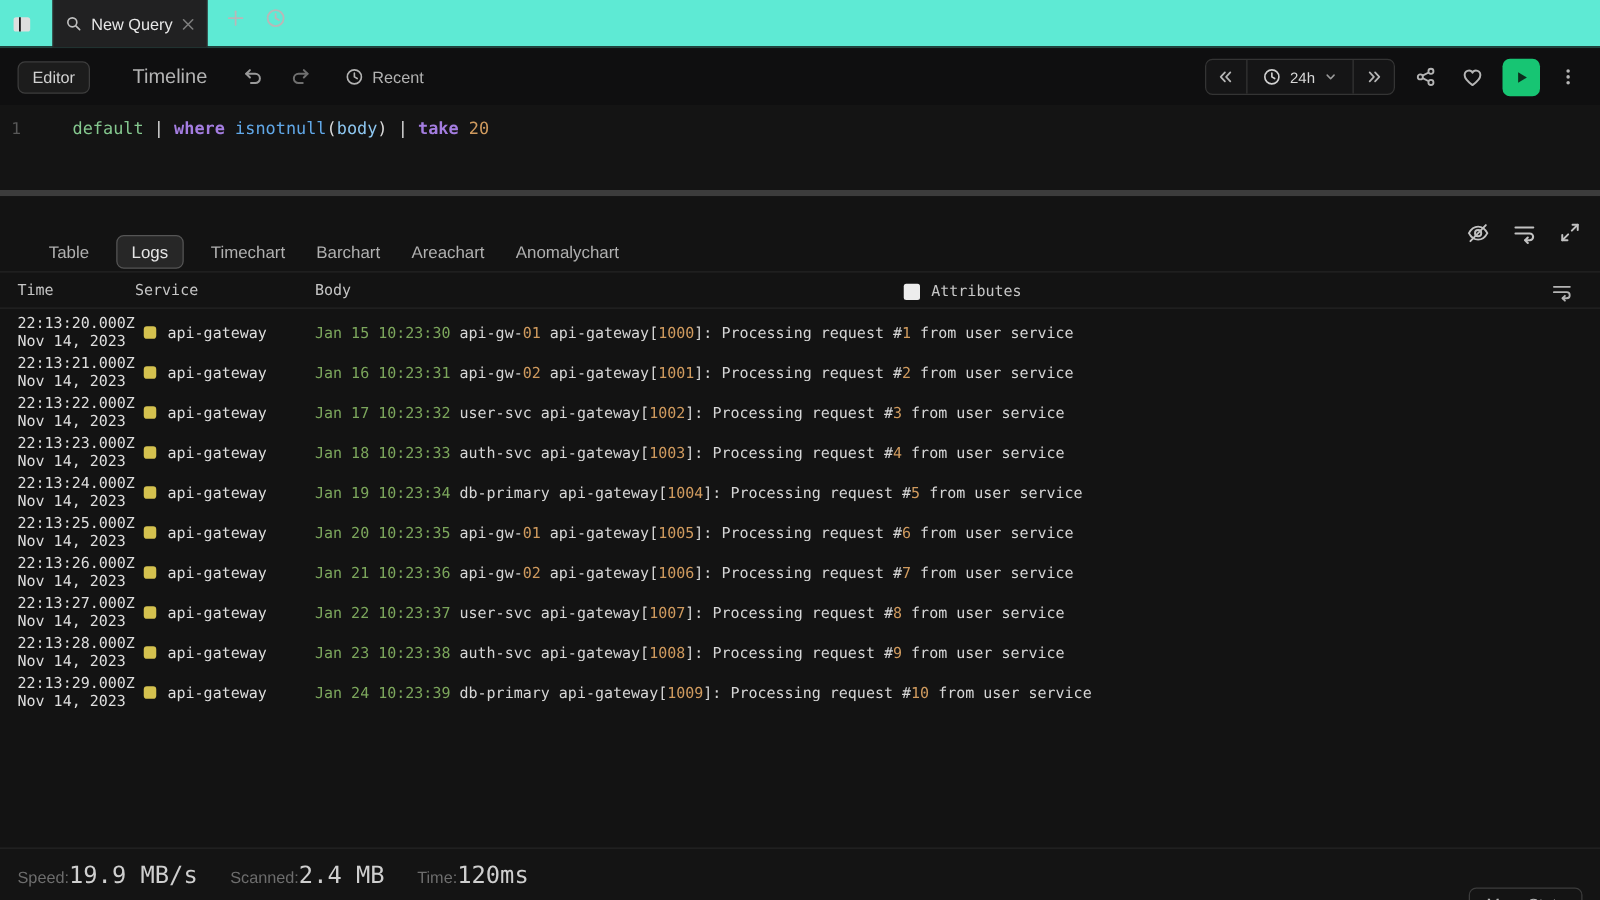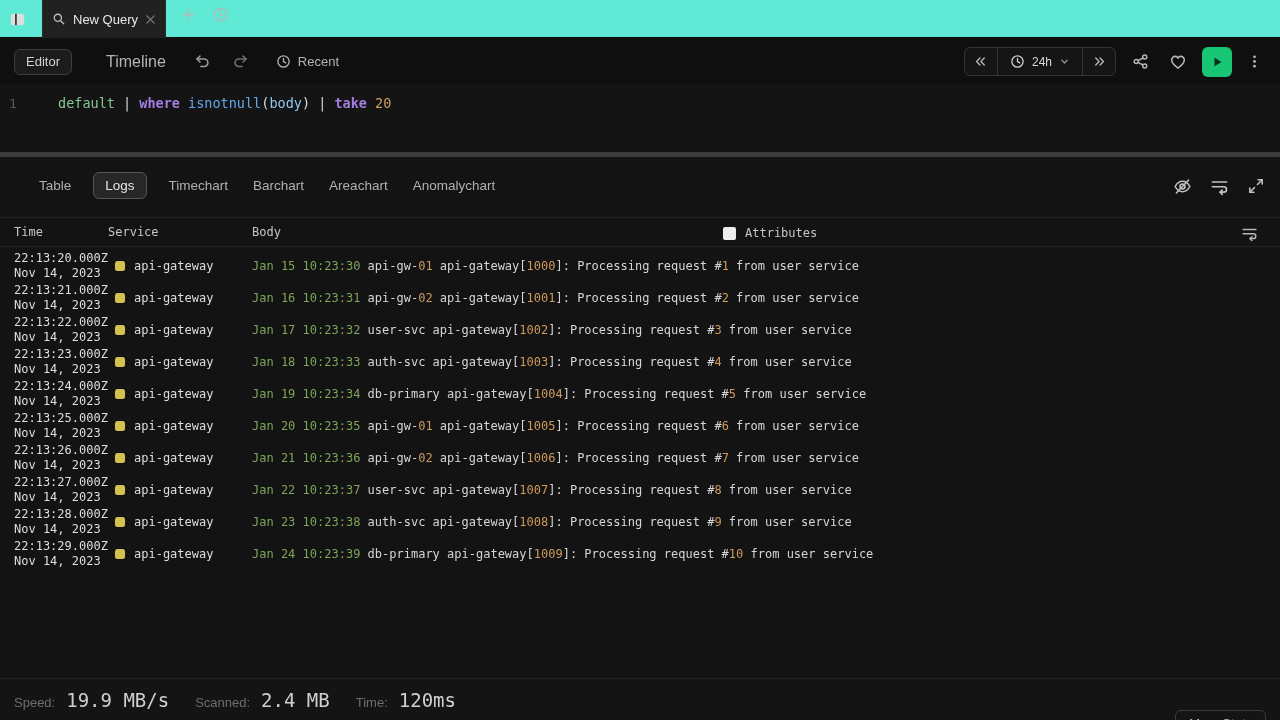--- a/index.html
+++ b/index.html
@@ -46,21 +46,21 @@
   .tok-keyword { color:var(--code-keyword,#a47de0); font-weight:bold; }
   .tok-func    { color:var(--code-func,#61a8e8); }
   .tok-param   { color:var(--code-param,#8ec7f0); }
   .tok-number  { color:var(--code-number,#cf9a5e);text-align:center; }
 
   
   .panel-divider { position:absolute; top:152px; left:0; right:0; height:5px; background:#3c3c3c; cursor:row-resize; }
 
   
   .results { position:absolute; top:157px; left:0; right:0; bottom:42px; background:#131313; }
-  .view-tabs { position:absolute; top:15px; left:36px; display:flex; align-items:center; gap:19px;justify-content:center; }
+  .view-tabs { position:absolute; top:31px; left:36px; display:flex; align-items:center; gap:19px;justify-content:center; }
   .vtab { background:none; border:1px solid transparent; color:#b0b0b0; font-size:13.5px; font-family:inherit; cursor:pointer; padding:5px 2px; border-radius:6px; white-space:nowrap; }
   .vtab.active { border:1px solid #555; background:#272727; color:#e5e5e5; padding:5px 11px; }
   .results-actions { position:absolute; top:19px; right:14px; display:flex; align-items:center; gap:17px; }
   .results-actions .icon-btn { width:20px; height:20px; }
 
   .grid-header { position:absolute; top:60px; left:0; right:0; height:30px; border-top:1px solid #242424; border-bottom:1px solid #242424; display:flex; align-items:center; font-family:"DejaVu Sans Mono",monospace; font-size:12px; color:#c6c6c6; }
   .col-time-h { width:108px; padding-left:14px; flex:none; }
   .col-service-h { width:144px; flex:none; }
   .col-body-h { flex:1; }
   .attributes-toggle { position:absolute; left:723px; top:0; height:30px; display:flex; align-items:center; gap:9px; cursor:pointer; }
@@ -72,21 +72,21 @@
   .cell-time { width:108px; flex:none; padding-left:14px; font-family:"DejaVu Sans Mono",monospace; font-size:12px; line-height:15.5px; color:#dedede; white-space:nowrap; }
   .cell-service { width:144px; flex:none; display:flex; align-items:center; gap:9px; padding-left:7px; font-family:"DejaVu Sans Mono",monospace; font-size:12px; color:#dedede; }
   .service-dot { width:10px; height:10px; border-radius:2.5px; background:var(--service-dot,#d4c14f); flex:none; }
   .cell-body { flex:1; font-family:"DejaVu Sans Mono",monospace; font-size:12px; color:#d6d6d6; white-space:pre; overflow:hidden; }
   .seg-green { color:var(--log-green,#7ca65c); }
   .seg-num   { color:var(--log-number,#cf9a5e); }
   .seg-plain { color:#d6d6d6; }
 
   
   .statusbar { position:absolute; left:0; right:0; bottom:0; height:42px; background:#141414; border-top:1px solid #242424; display:flex; align-items:center; padding:0 14px; }
-  .stat-group { display:flex; align-items:baseline; gap:11px; margin-right:26px;text-align:right; }
+  .stat-group { display:flex; align-items:baseline; gap:0; margin-right:26px;text-align:right; }
   .stat-label { font-size:13px; color:#6d6d6d; }
   .stat-value { font-family:"DejaVu Sans Mono",monospace; font-size:19px; color:#cfcfcf; }
   .more-stats-btn { margin-left:auto; height:27px; padding:0 13px; border:1px solid #3c3c3c; border-radius:6px; background:transparent; color:#b5b5b5; font-size:13px; font-family:inherit; cursor:pointer;margin-top:48px; }
 </style>
 </head>
 <body>
 
 <div class="app">
 
   <div class="topbar">

